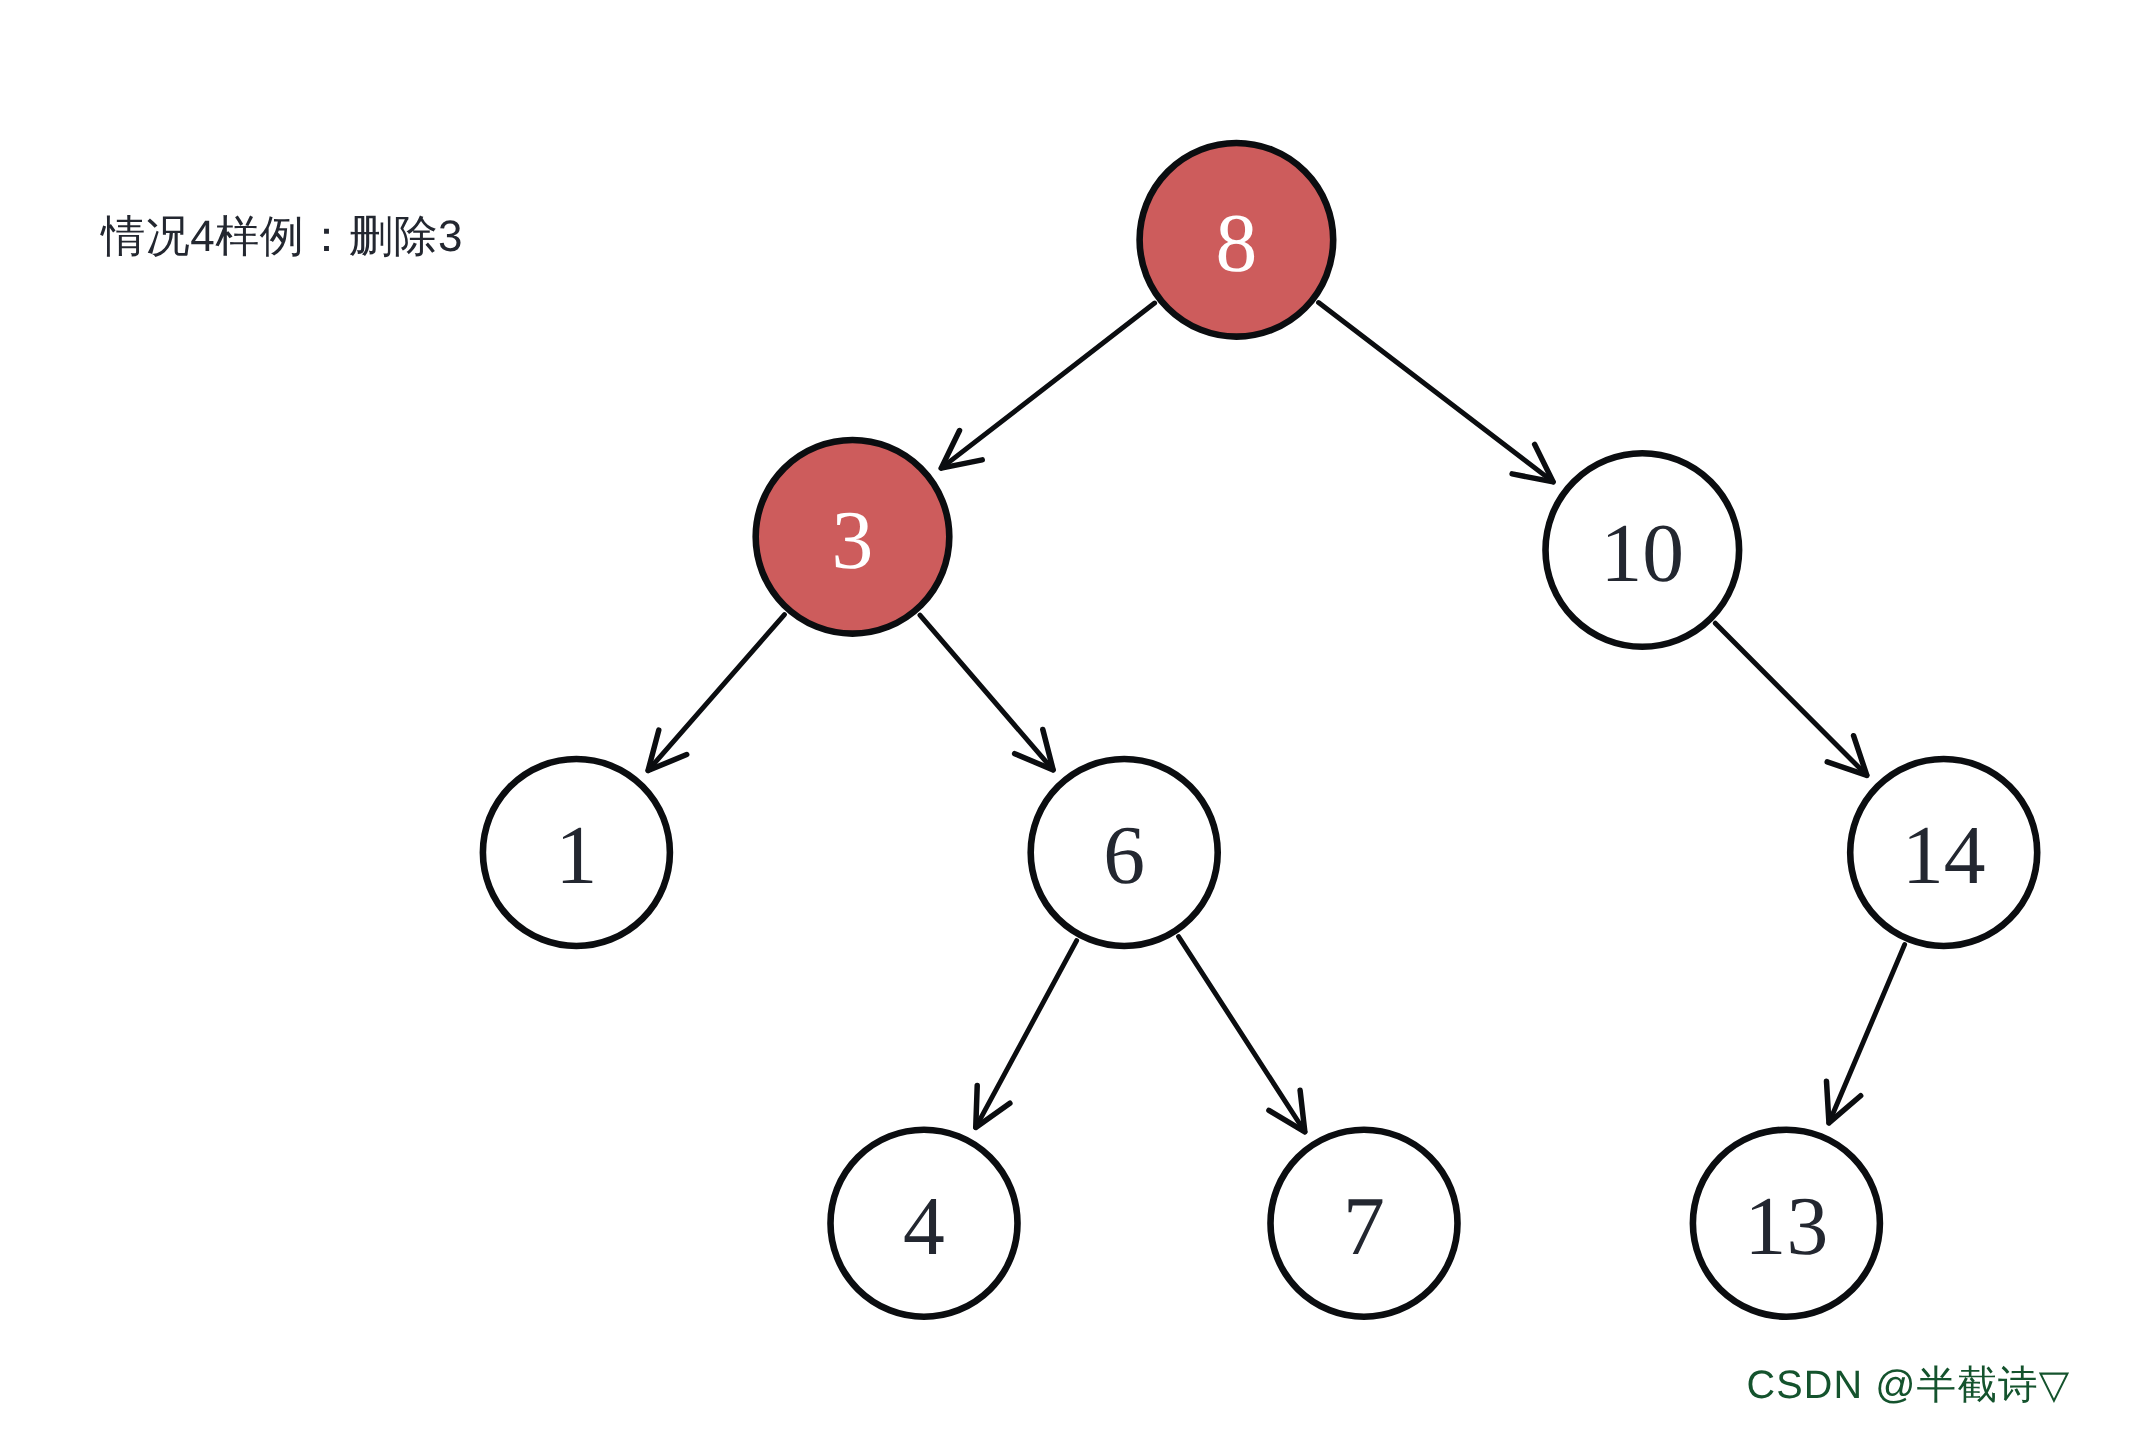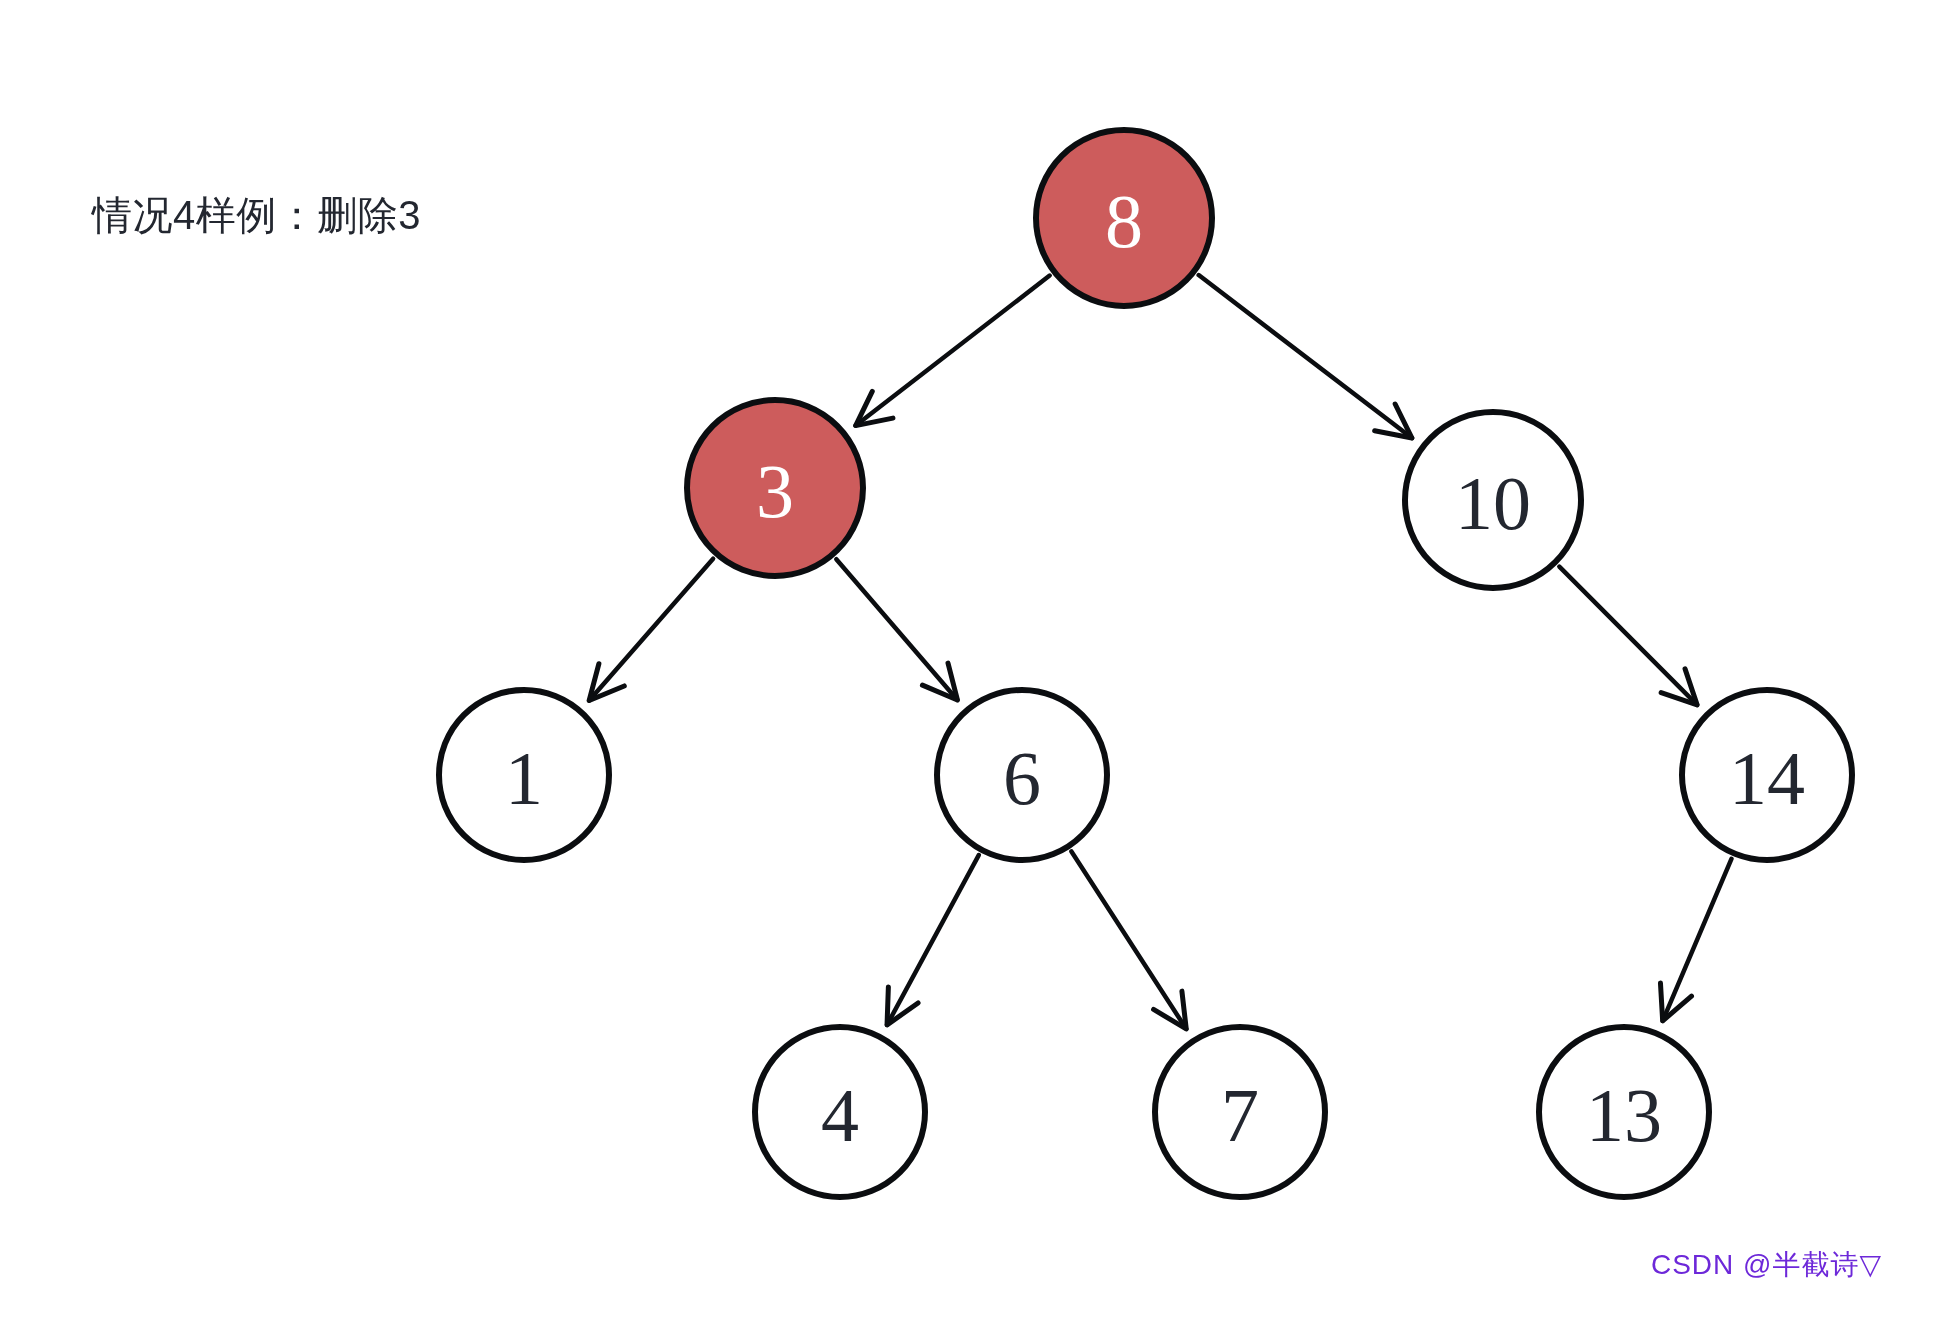--- a/index.html
+++ b/index.html
@@ -72,22 +72,22 @@
     dominant-baseline: central;
   }
   .node-label.dark  { fill: #232730; }
   .node-label.light { fill: #ffffff; }
 
   
   .watermark {
     position: absolute;
     right: 54px;
     bottom: 36px;
-    font-size: 28px;
-    color: #6d28d9;
+    font-size: 36px;
+    color: #14532d;
     letter-spacing: 1px;
     white-space: pre;
     user-select: none;
   }
 </style>
 </head>
 <body>
 
 <div id="stage">
 

